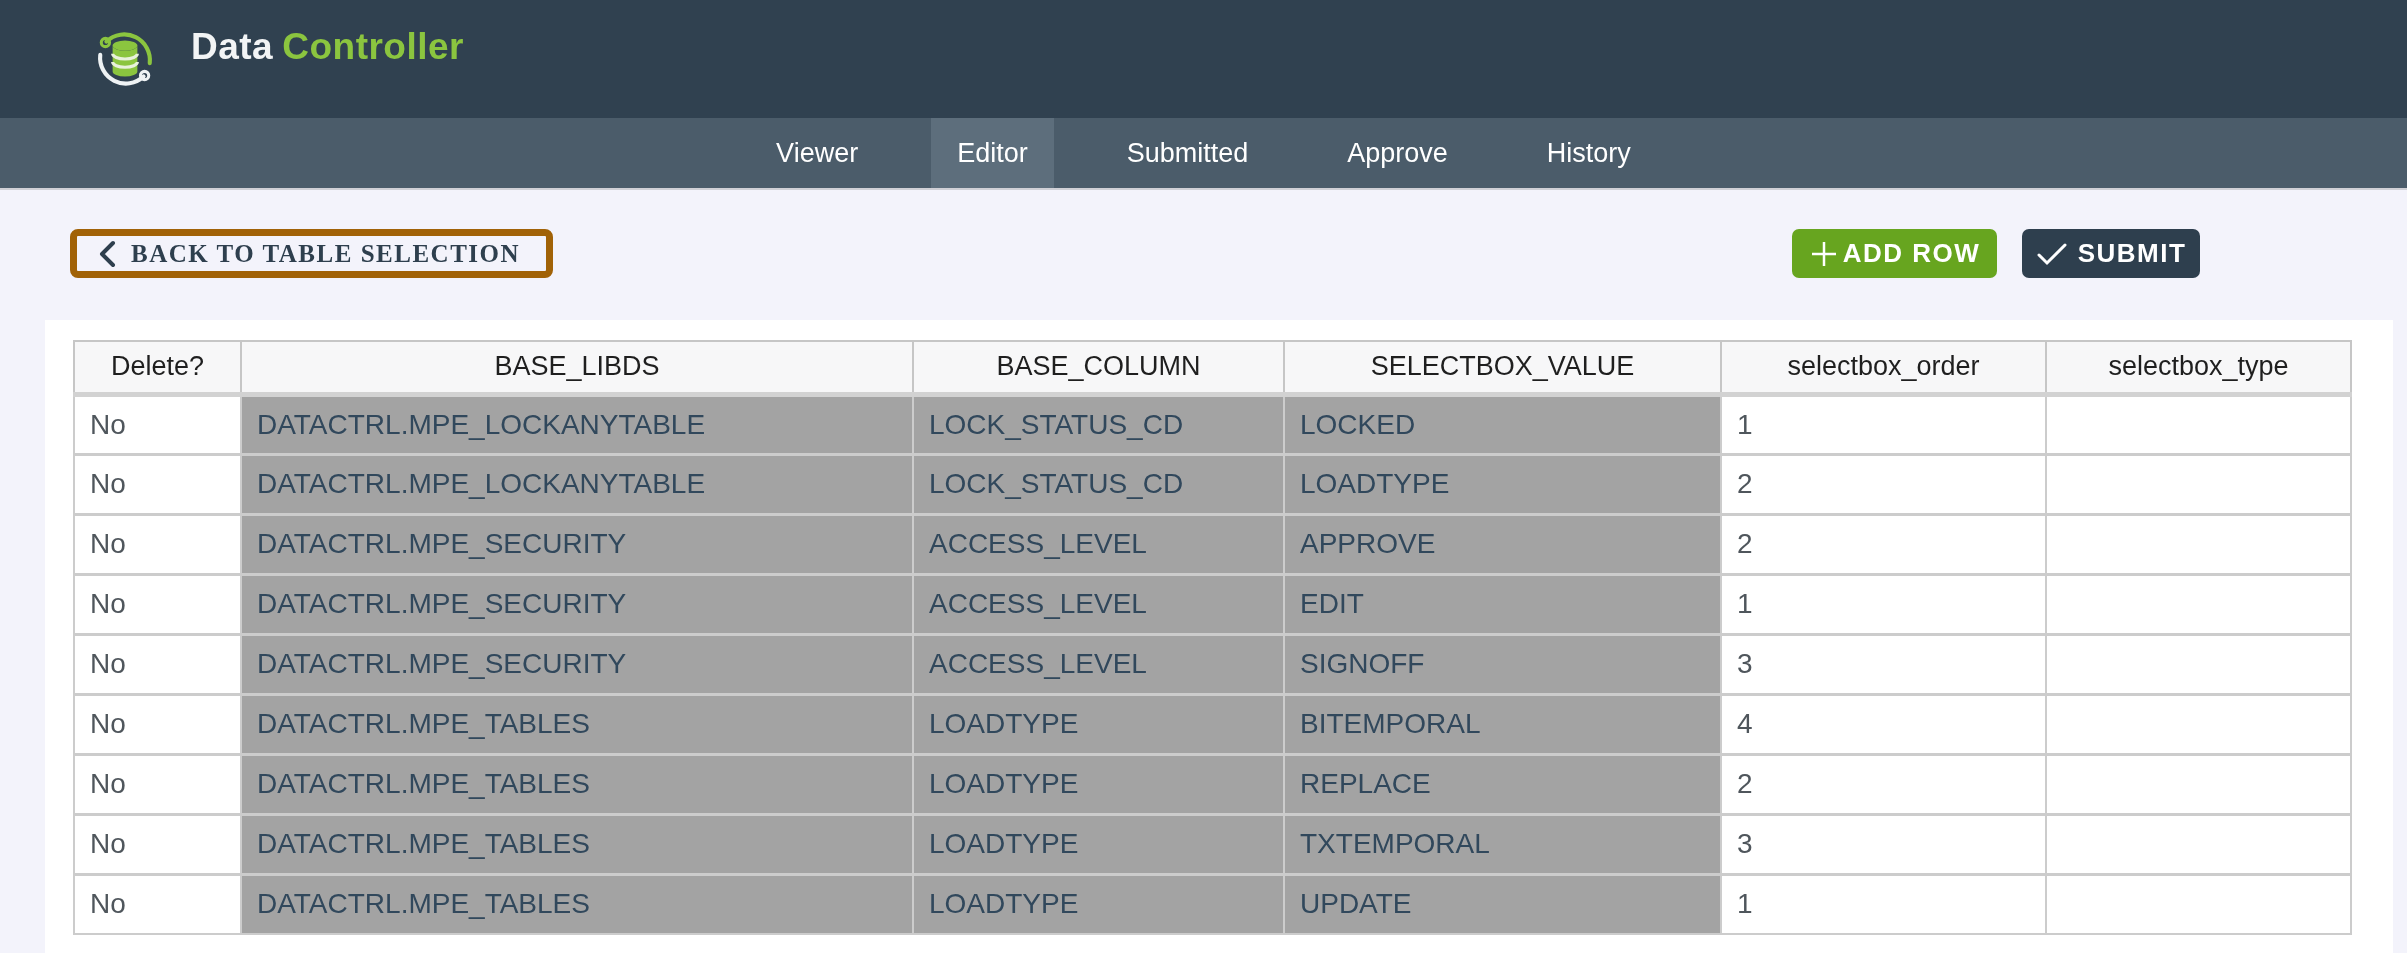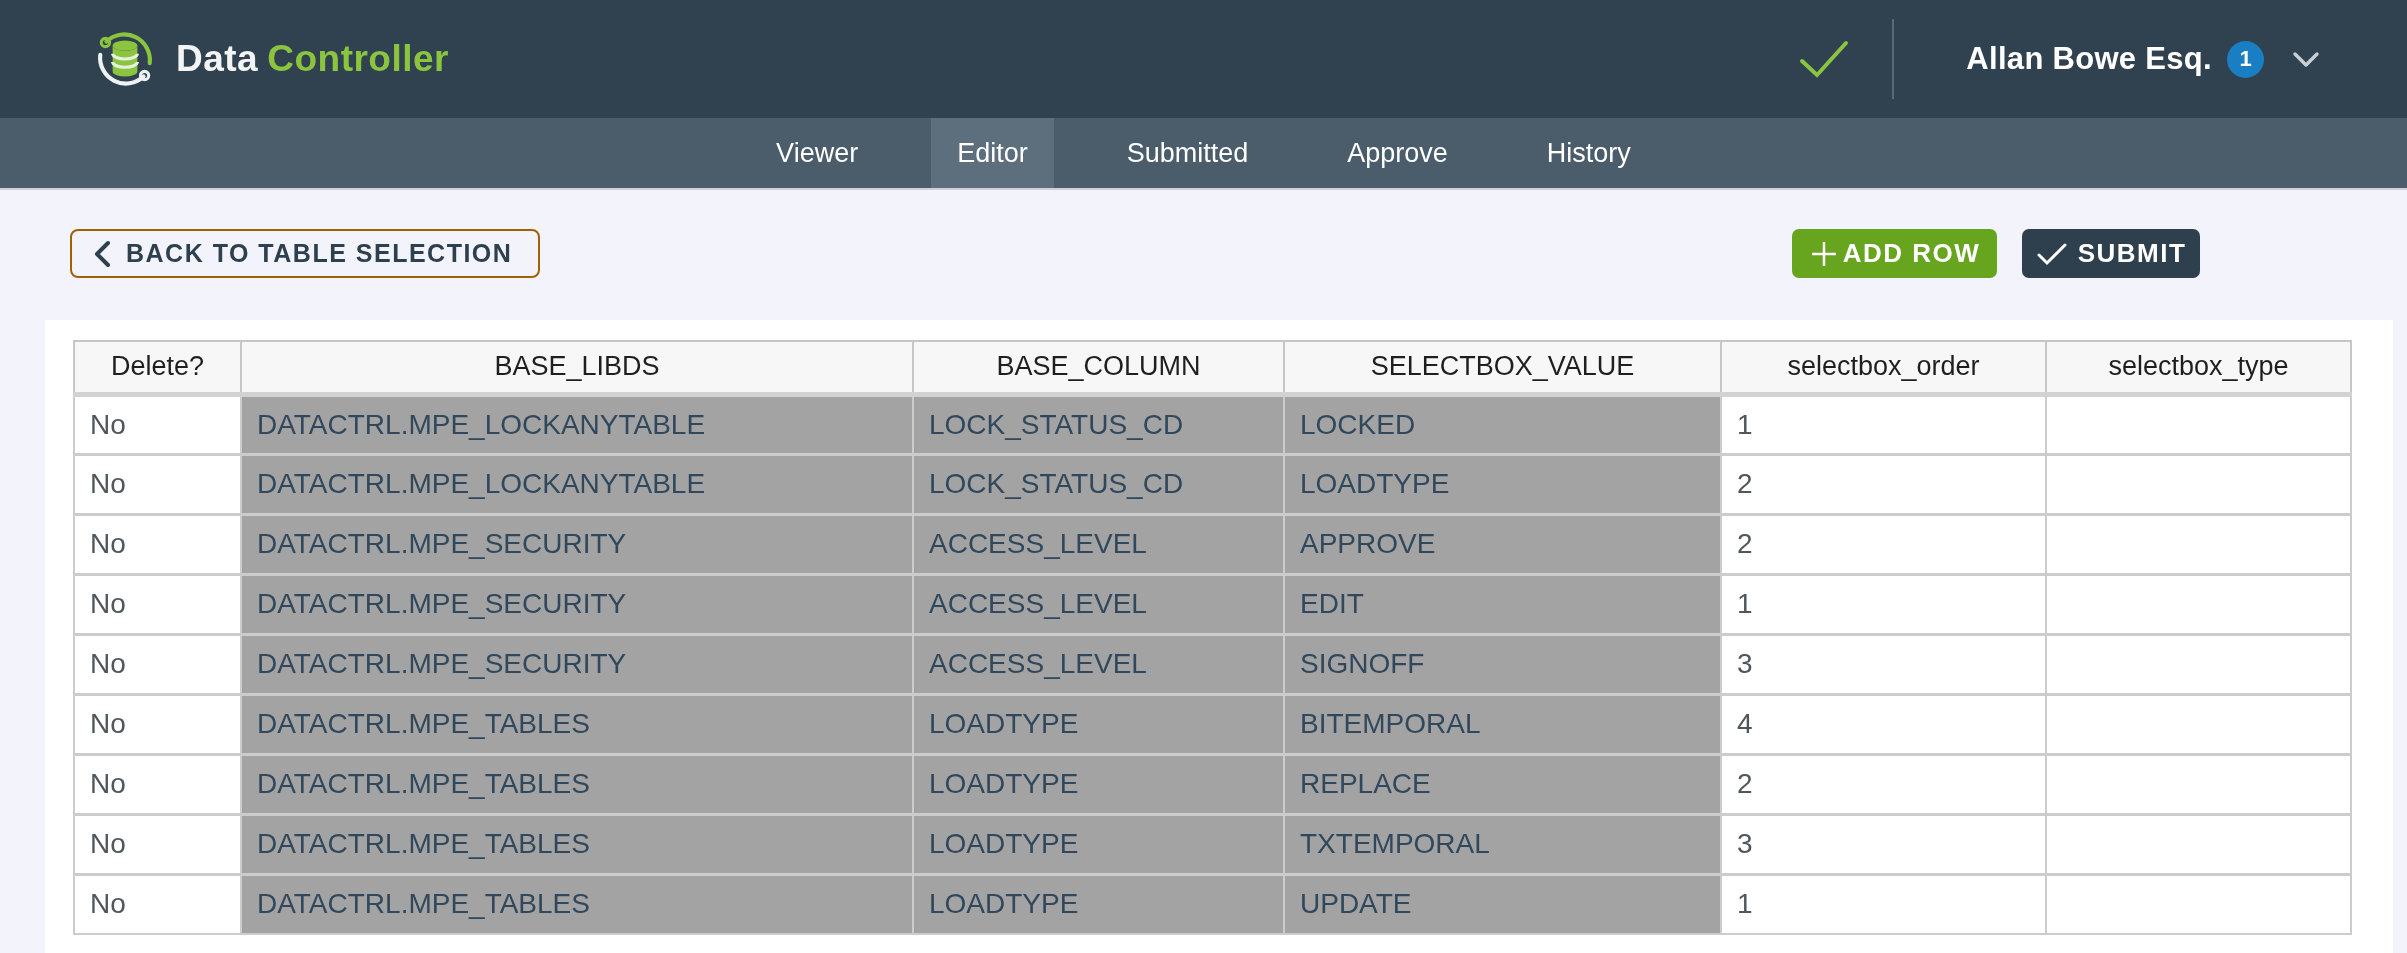--- a/index.html
+++ b/index.html
@@ -8,21 +8,21 @@
     position:relative; overflow:hidden;
     font-family:"Liberation Sans", sans-serif;
     background:#f3f3fb;
   }
 
   
   .app-header {
     position:absolute; top:0; left:0; width:2407px; height:118px;
     background:#304150; display:flex; align-items:center;
   }
-  .logo { display:flex; align-items:center; margin-left:92px; cursor:pointer; }
+  .logo { display:flex; align-items:flex-start; margin-left:92px; cursor:pointer;gap:15px; }
   .logo svg { width:66px; height:66px; }
   .logo-text { margin-left:18px; font-size:37px; font-weight:700; letter-spacing:.5px; }
   .logo-text .lt1 { color:#f2f4f5; }
   .logo-text .lt2 { color:#8bc53f; margin-left:9px; }
 
   .header-right { position:absolute; right:87px; top:0; height:118px; display:flex; align-items:center; }
   .hdr-check { margin-right:42px; }
   .hdr-divider { width:2px; height:80px; background:#57track;} 
   .hdr-divider { width:2px; height:80px; background:#596a77; margin-right:72px; }
   .user-name { color:#ffffff; font-size:31px; font-weight:700; letter-spacing:.3px; }
@@ -43,23 +43,23 @@
     color:#fff; font-size:27px; line-height:70px; padding:0 26px;
     cursor:pointer; white-space:nowrap;
   }
   .nav-tab.active { background:#5d6e7c; }
 
   
   .toolbar { position:absolute; top:192px; left:0; width:2407px; height:128px; }
   .back-btn {
     position:absolute; left:70px; top:37px; height:49px;
     display:flex; align-items:center; padding:0 26px 0 20px;
-    border:2px solid #a16207; border-radius:8px; background:transparent;
+    border:7px solid #a16207; border-radius:8px; background:transparent;
     color:#2e3f4e; font-size:25px; font-weight:700; letter-spacing:1.5px;
-    cursor:pointer; font-family:Liberation Sans, sans-serif;
+    cursor:pointer; font-family:Liberation Serif, serif;
   }
   .back-btn svg { margin-right:14px; }
   .page-title {
     position:absolute; left:0; right:0; top:42px; text-align:center;
     font-size:36px; color:#6b6b6b; letter-spacing:.5px;
   }
   .add-row-btn, .submit-btn {
     position:absolute; top:37px; height:49px;
     display:flex; align-items:center; justify-content:center;
     border:none; border-radius:7px; color:#fff;
@@ -107,33 +107,20 @@
       <ellipse cx="32" cy="19" rx="12" ry="5" fill="#8bc53f"></ellipse>
       <path d="M20 19 v25 a12 5 0 0 0 24 0 v-25 a12 5 0 0 1 -24 0 z" fill="#8bc53f"></path>
       <path d="M20 27 a12 5 0 0 0 24 0" stroke="#e8f1dc" stroke-width="3" fill="none"></path>
       <path d="M20 35 a12 5 0 0 0 24 0" stroke="#e8f1dc" stroke-width="3" fill="none"></path>
     </svg>
     <div class="logo-text">
       <span class="lt1">Data</span><span class="lt2">Controller</span>
     </div>
   </div>
 
-  <div class="header-right">
-    <svg class="hdr-check" width="52" height="40" viewBox="0 0 52 40">
-      <polyline points="4,22 19,36 48,4" fill="none" stroke="#8bc53f" stroke-width="4" stroke-linecap="round"></polyline>
-    </svg>
-    <div class="hdr-divider"></div>
-    <span class="user-name">Allan Bowe Esq.</span>
-    <span class="user-badge">1</span>
-    <span class="user-chevron">
-      <svg width="28" height="17" viewBox="0 0 28 17">
-        <polyline points="3,3 14,14 25,3" fill="none" stroke="#c7ced4" stroke-width="3.5" stroke-linecap="round" stroke-linejoin="round"></polyline>
-      </svg>
-    </span>
-  </div>
 </div>
 
 <div class="nav-bar">
   <div class="nav-tab">Viewer</div>
   <div class="nav-tab active">Editor</div>
   <div class="nav-tab">Submitted</div>
   <div class="nav-tab">Approve</div>
   <div class="nav-tab">History</div>
 </div>
 

